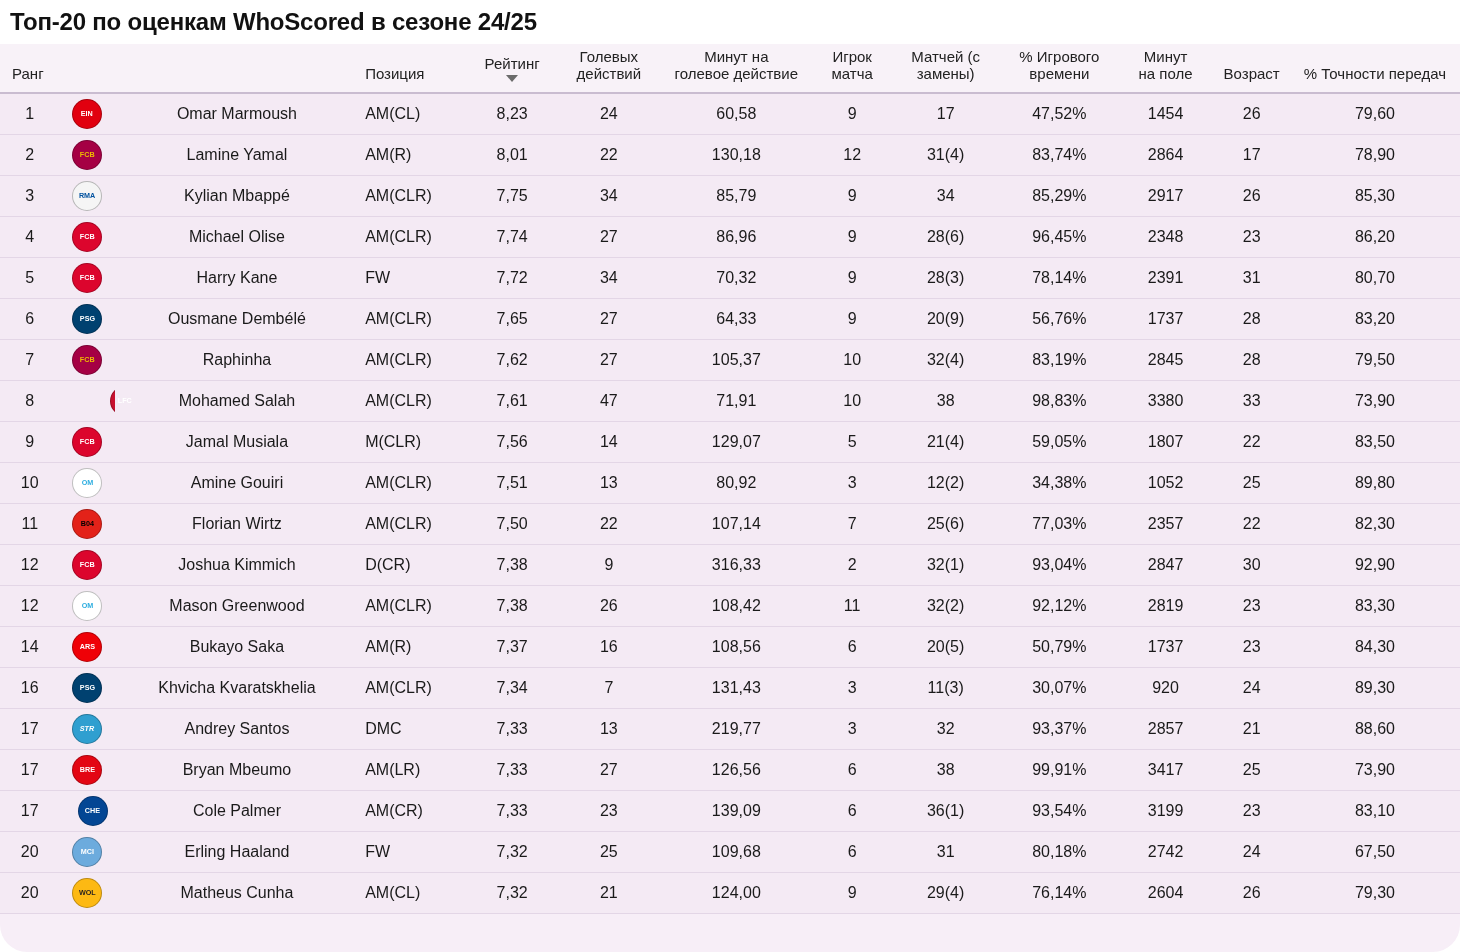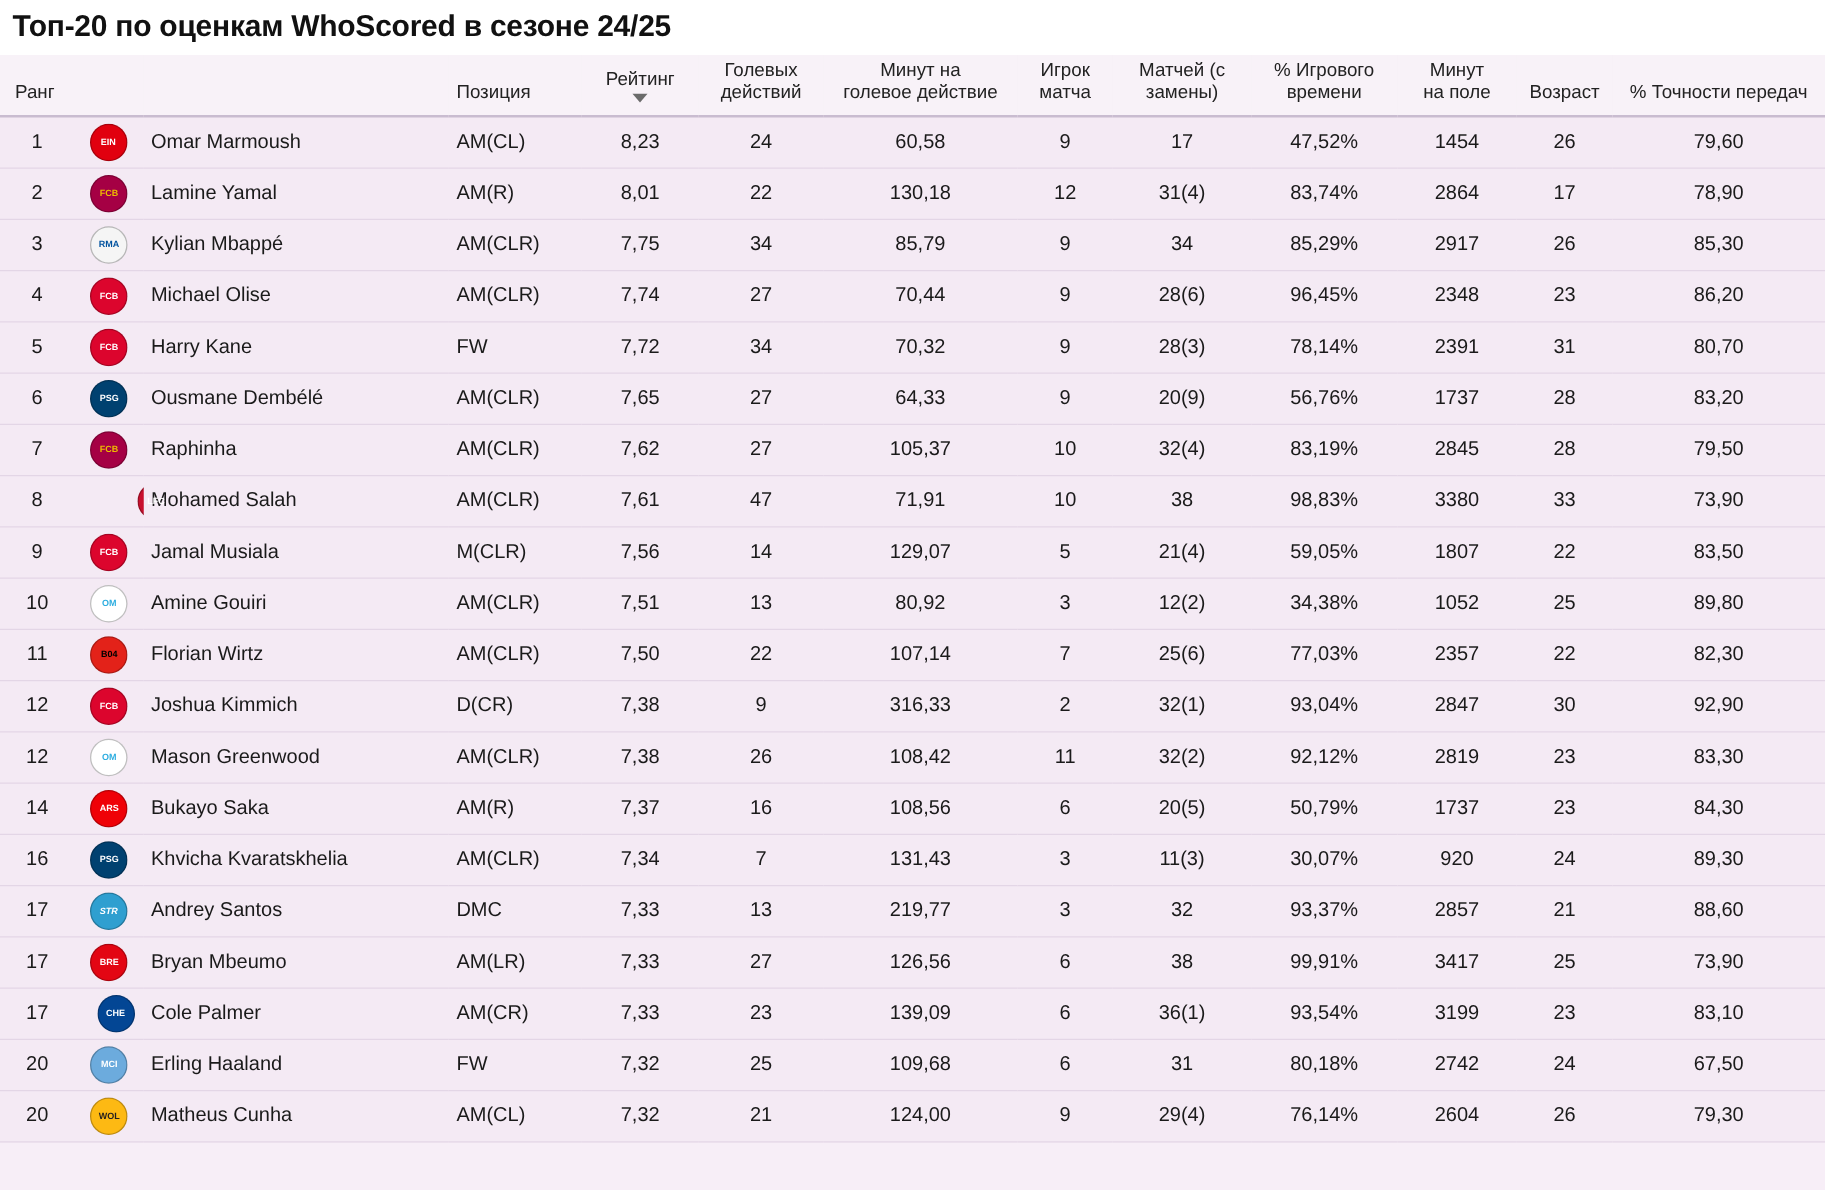--- a/index.html
+++ b/index.html
@@ -12,20 +12,21 @@
     height: 952px;
     font-family: "Liberation Sans", sans-serif;
     color: #1a1a1a;
     overflow: hidden;
   }
   .page {
     width: 1460px;
     height: 952px;
     position: relative;
     background: #f7eef7;
+    border-radius: 27px;
   }
   .title {
     font-size: 24px;
     font-weight: bold;
     color: #111111;
     padding: 8px 0 8px 10px;
     background: #ffffff;
     letter-spacing: -0.2px;
   }
   table.rank-table {
@@ -66,21 +67,21 @@
   col.c-age    { width: 72px; }
   col.c-pass   { width: 160px; }
 
   .th-rank   { text-align: left; padding-left: 12px !important; }
   .th-player { text-align: left; }
   .th-pos    { text-align: left; }
   .th-center { text-align: center; }
 
   td.rank    { text-align: center; font-size: 16px; }
   td.crest   { text-align: center; padding: 2px 0; }
-  td.player  { text-align: left; padding-left: 10px; white-space: nowrap; }
+  td.player  { text-align: center; padding-left: 10px; white-space: nowrap; }
   td.pos     { text-align: left; padding-left: 8px; }
   td.num     { text-align: center; }
 
   .sort-arrow {
     display: block;
     margin: 3px auto 0 auto;
     width: 0; height: 0;
     border-left: 6px solid transparent;
     border-right: 6px solid transparent;
     border-top: 7px solid #6b6b6b;
@@ -230,21 +231,21 @@
           <td class="rank">4</td>
           <td class="crest">
             <div class="crest-wrap" style="background: rgb(220, 5, 45); color: rgb(255, 255, 255);">
               <span class="crest-inner">FCB</span>
             </div>
           </td>
           <td class="player">Michael Olise</td>
           <td class="pos">AM(CLR)</td>
           <td class="num">7,74</td>
           <td class="num">27</td>
-          <td class="num">70,44</td>
+          <td class="num">86,96</td>
           <td class="num">9</td>
           <td class="num">28(6)</td>
           <td class="num">96,45%</td>
           <td class="num">2348</td>
           <td class="num">23</td>
           <td class="num">86,20</td>
         </tr>
         <tr>
           <td class="rank">5</td>
           <td class="crest">

